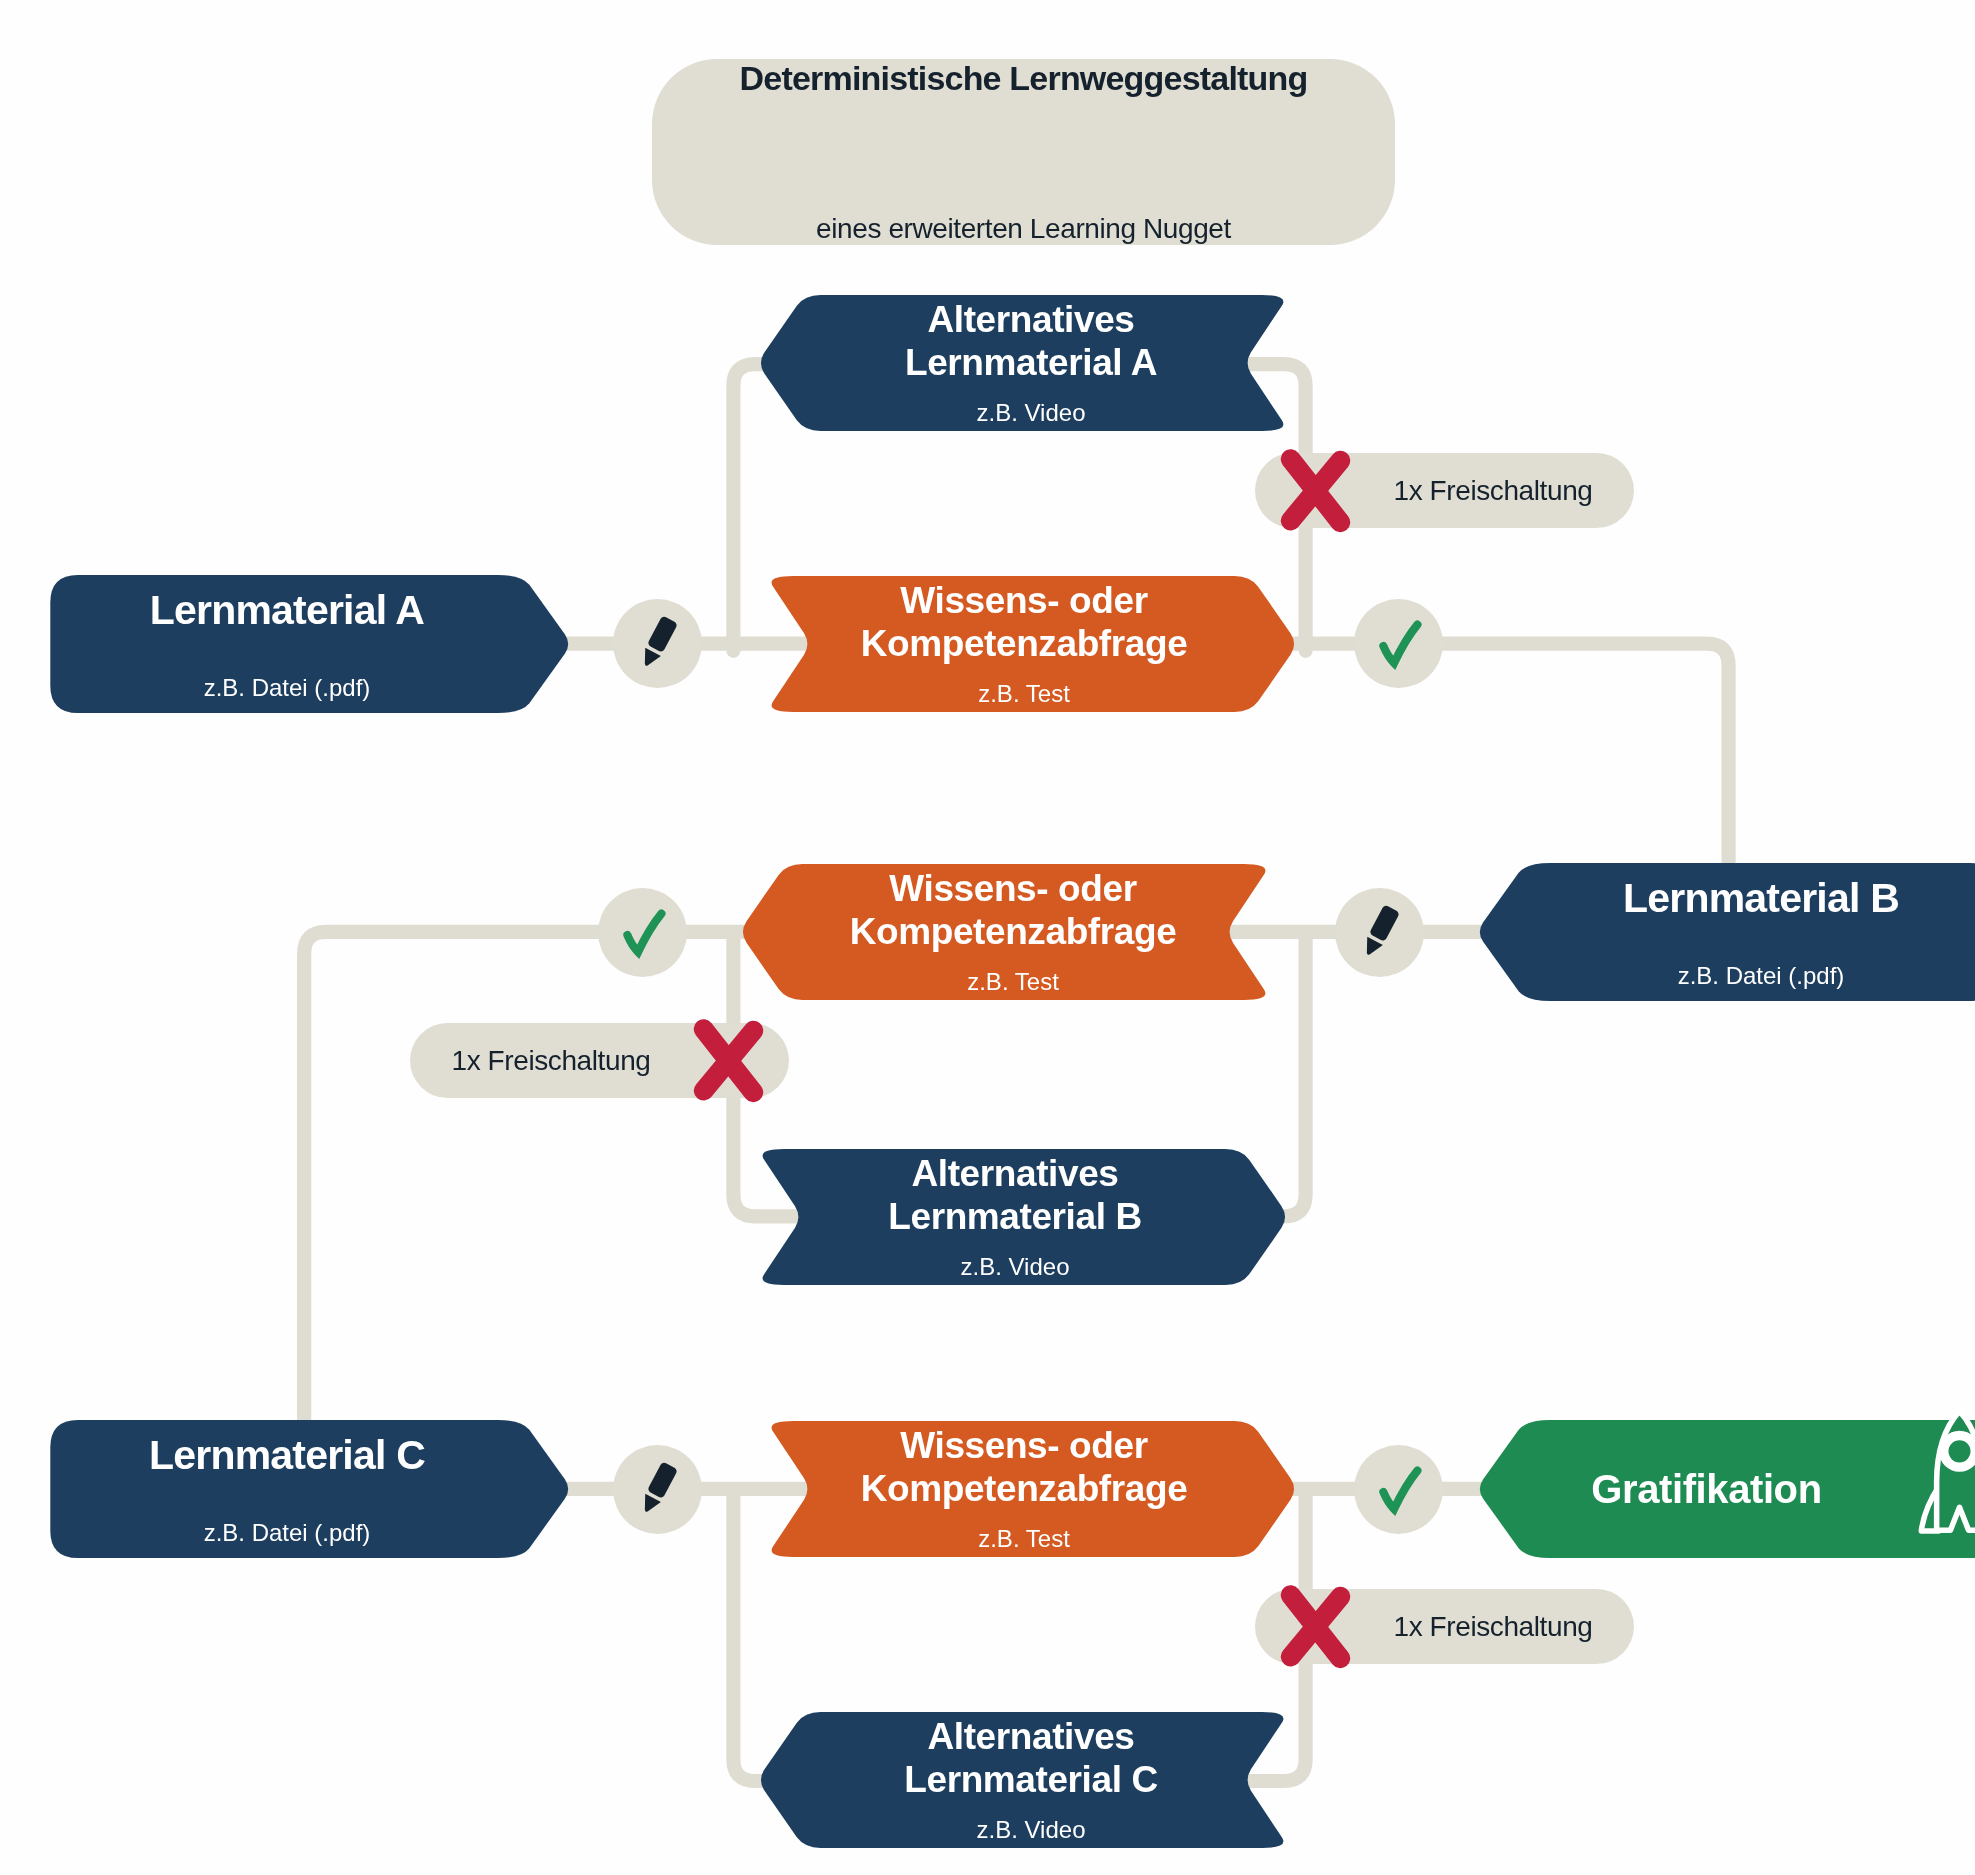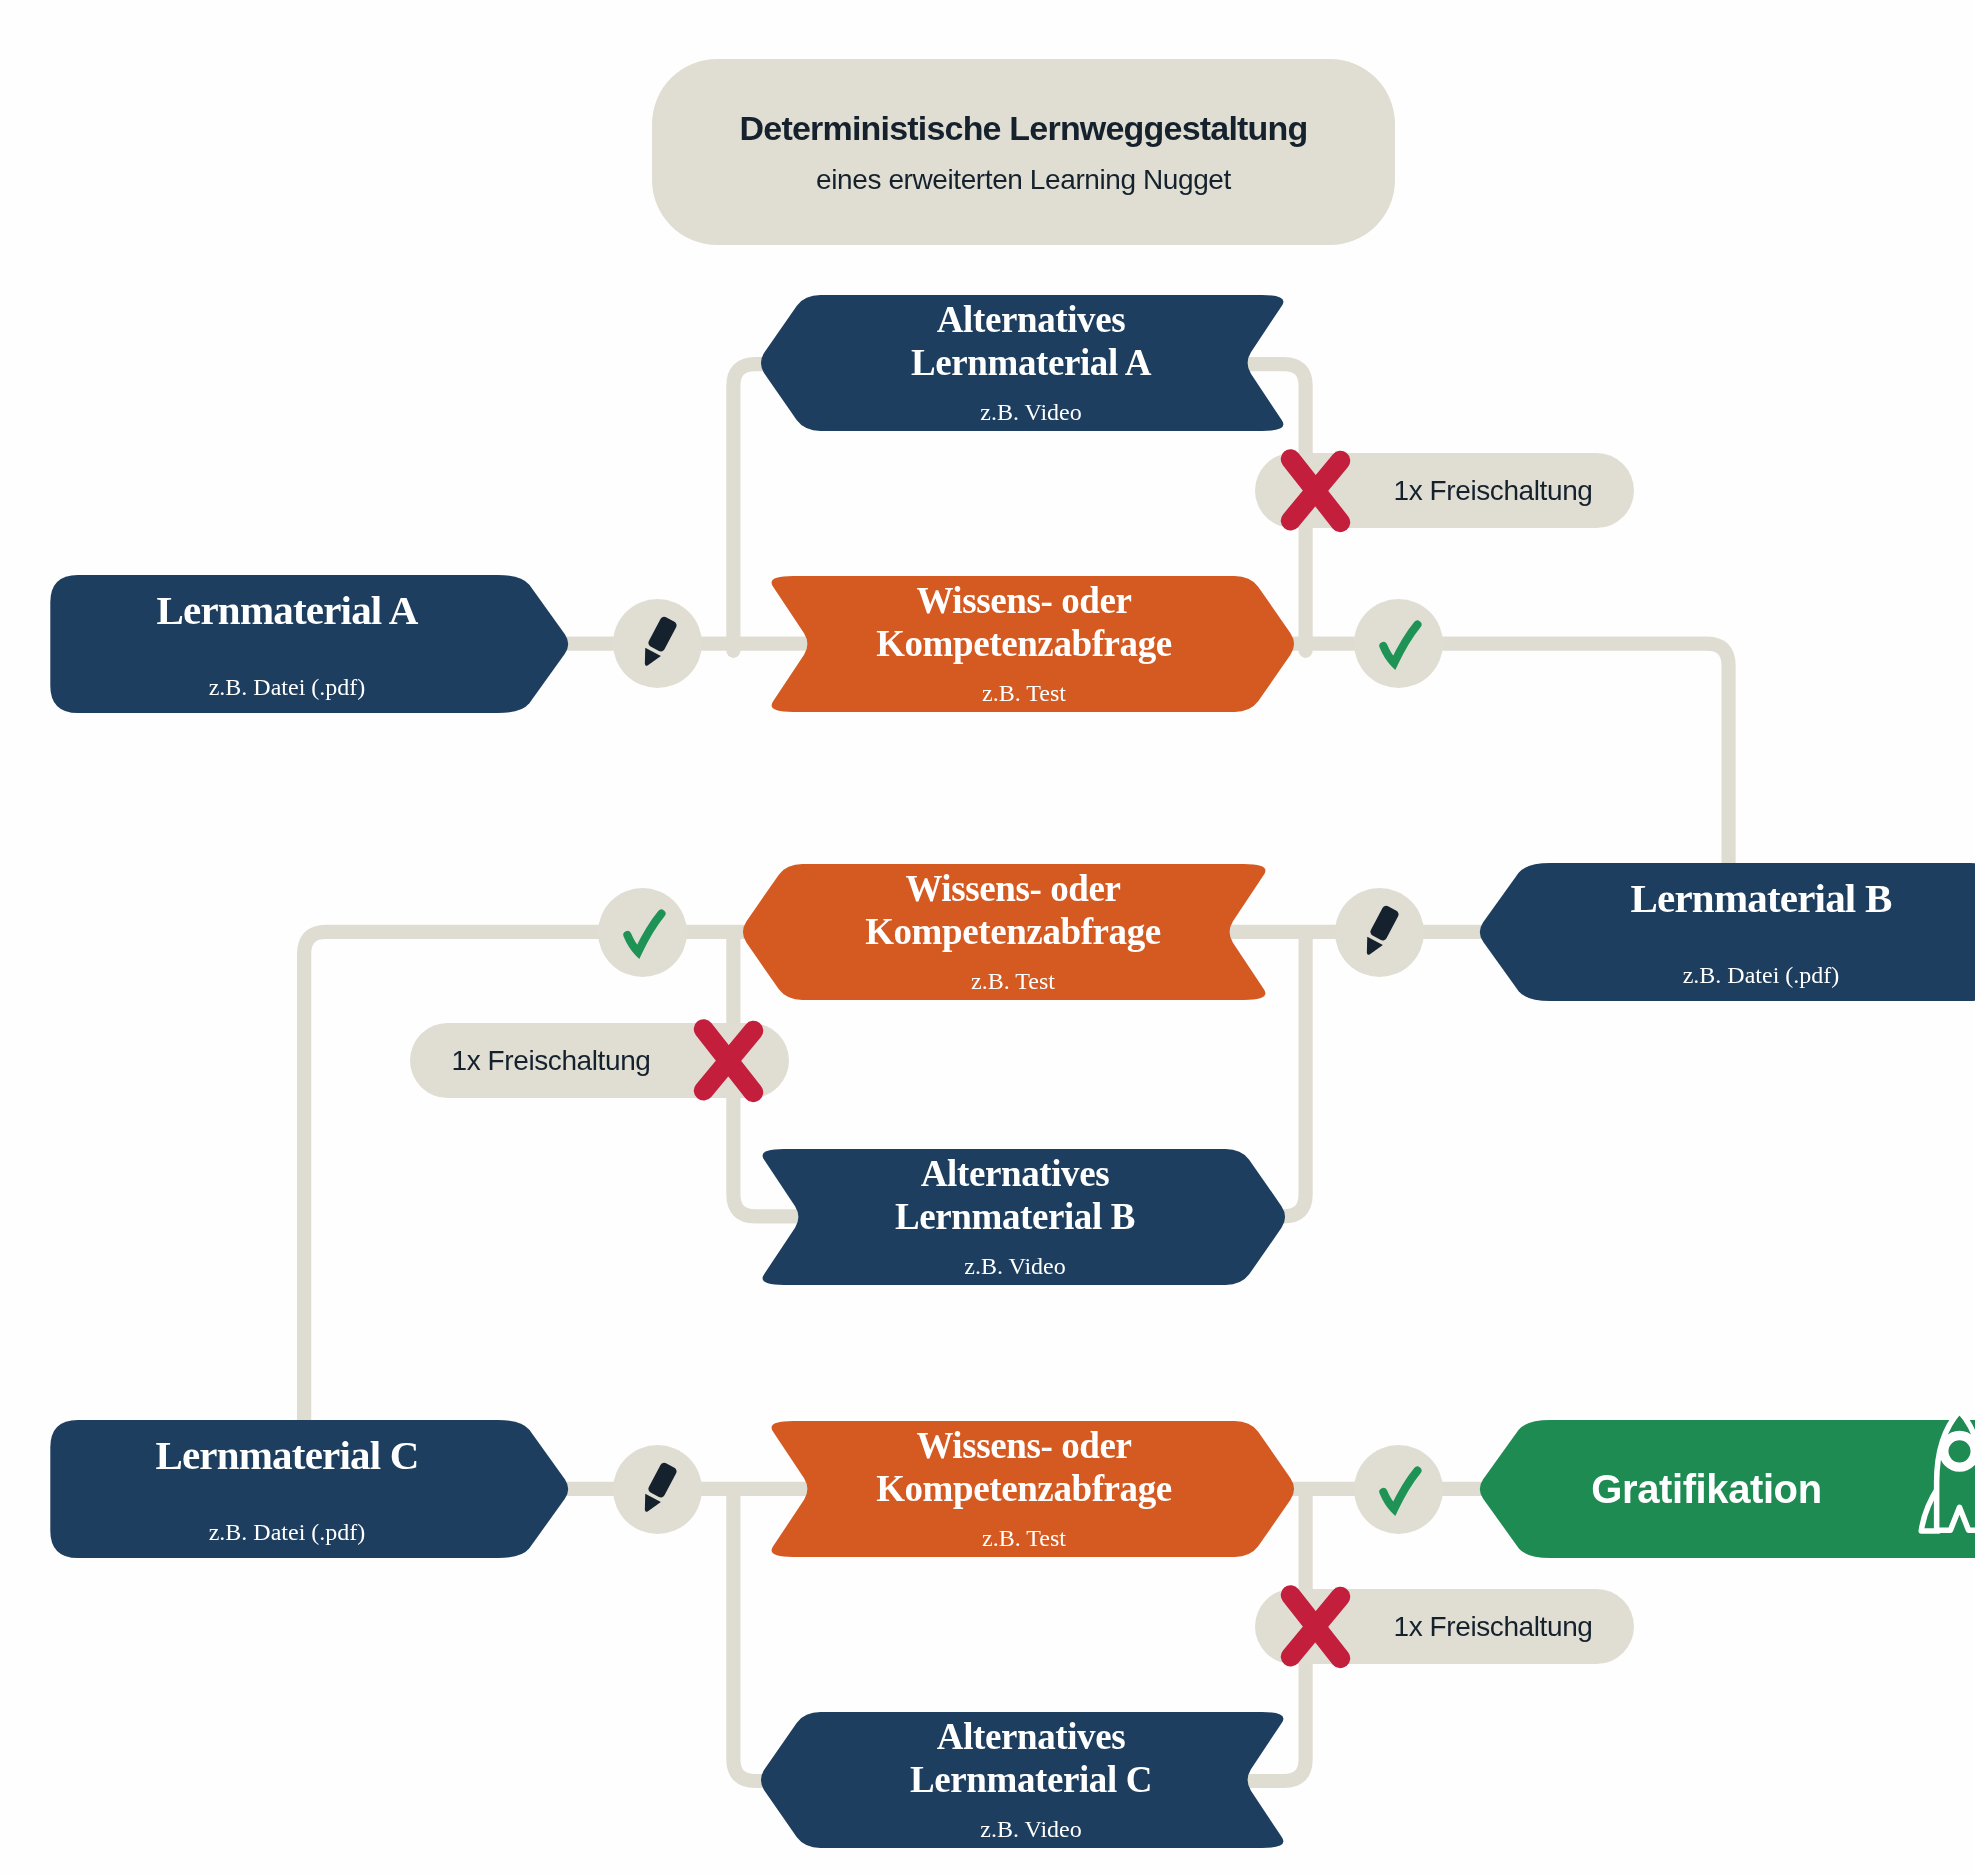--- a/index.html
+++ b/index.html
@@ -10,31 +10,31 @@
   #canvas{position:relative;width:2039px;height:1875px;background:var(--bg);
           font-family:"Liberation Sans","DejaVu Sans",sans-serif;overflow:hidden;}
   svg{display:block}
   #wires{position:absolute;left:0;top:0;width:2039px;height:1875px;}
   .wire{fill:none;stroke:var(--line);stroke-width:36;stroke-linecap:round;stroke-linejoin:round;}
 
   .node{position:absolute;}
   .node .shape{position:absolute;left:0;top:0;width:100%;height:100%;}
   .navy-fill{fill:var(--navy)} .orange-fill{fill:var(--orange)} .green-fill{fill:var(--green)}
   .txt{position:absolute;inset:0;display:flex;flex-direction:column;align-items:center;
-       justify-content:center;color:#ffffff;text-align:center;line-height:1.14;font-family:Liberation Serif, serif;}
+       justify-content:center;color:#ffffff;text-align:center;line-height:1.14;}
   .pad-r{padding-right:51px;} .pad-l{padding-left:51px;}
   .pad-c1{padding-left:47px;padding-right:32px;} .pad-c2{padding-left:32px;padding-right:47px;}
   .t-big{font-size:41px;font-weight:bold;letter-spacing:-0.8px;}
   .t-med{font-size:37px;font-weight:bold;letter-spacing:-0.4px;}
   .t-sub{font-size:24px;font-weight:normal;margin-top:2px;}
   .gap-lern{gap:38px;} .gap-tri{gap:13.4px;}
 
   .title-box{position:absolute;left:652px;top:59px;width:743px;height:186px;
              background:var(--beige);border-radius:65px;display:flex;flex-direction:column;
-             align-items:center;justify-content:center;gap:16px;color:var(--dark);}
+             align-items:center;justify-content:space-between;gap:16px;color:var(--dark);}
   .title-box .l1{font-size:34px;font-weight:bold;letter-spacing:-0.8px;}
   .title-box .l2{font-size:28px;font-weight:normal;letter-spacing:-0.4px;}
 
   .badge{position:absolute;width:379px;height:75px;background:var(--beige);border-radius:47px;
          display:flex;align-items:center;gap:22px;padding:0 23px;box-sizing:border-box;color:var(--dark);}
   .badge.rev{flex-direction:row-reverse;}
   .badge .blabel{font-size:28px;letter-spacing:-0.4px;flex:1;text-align:center;white-space:nowrap;}
   .badge svg{flex:0 0 auto;}
 
   .circle{position:absolute;width:89px;height:89px;border-radius:50%;background:var(--beige);

